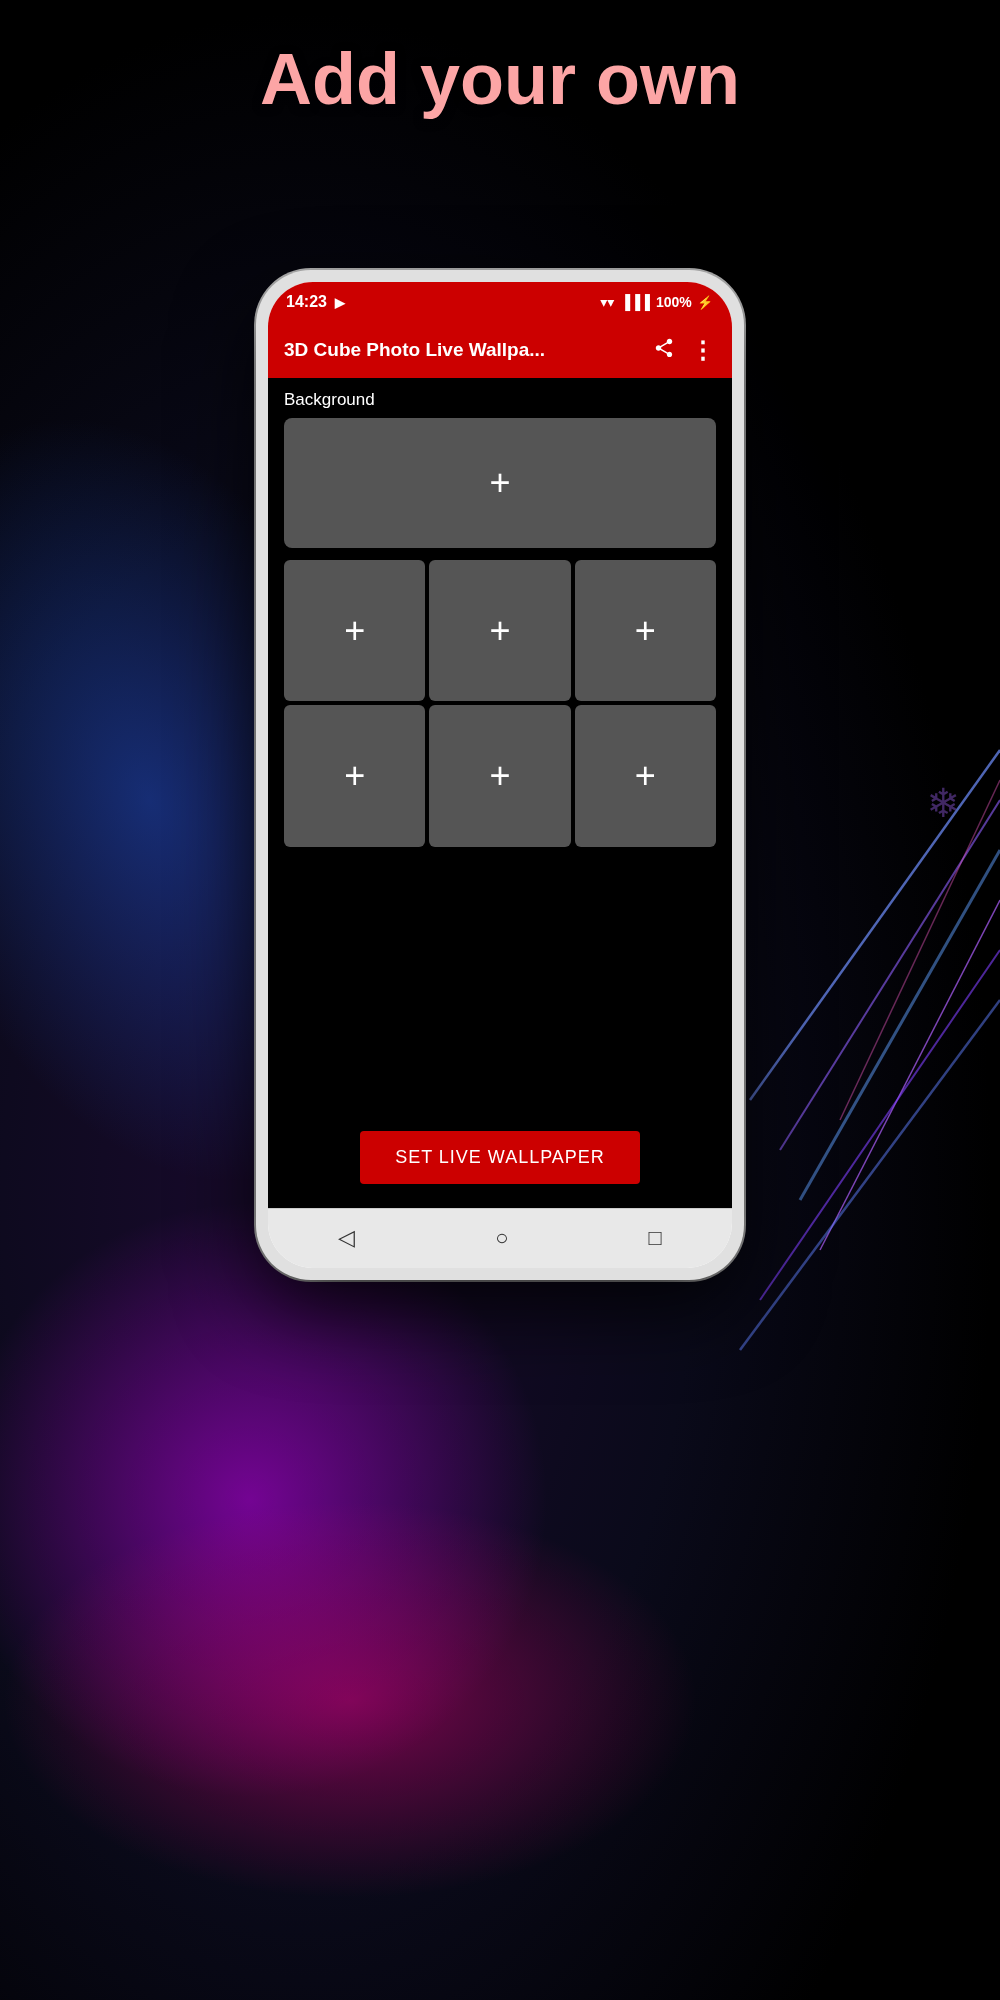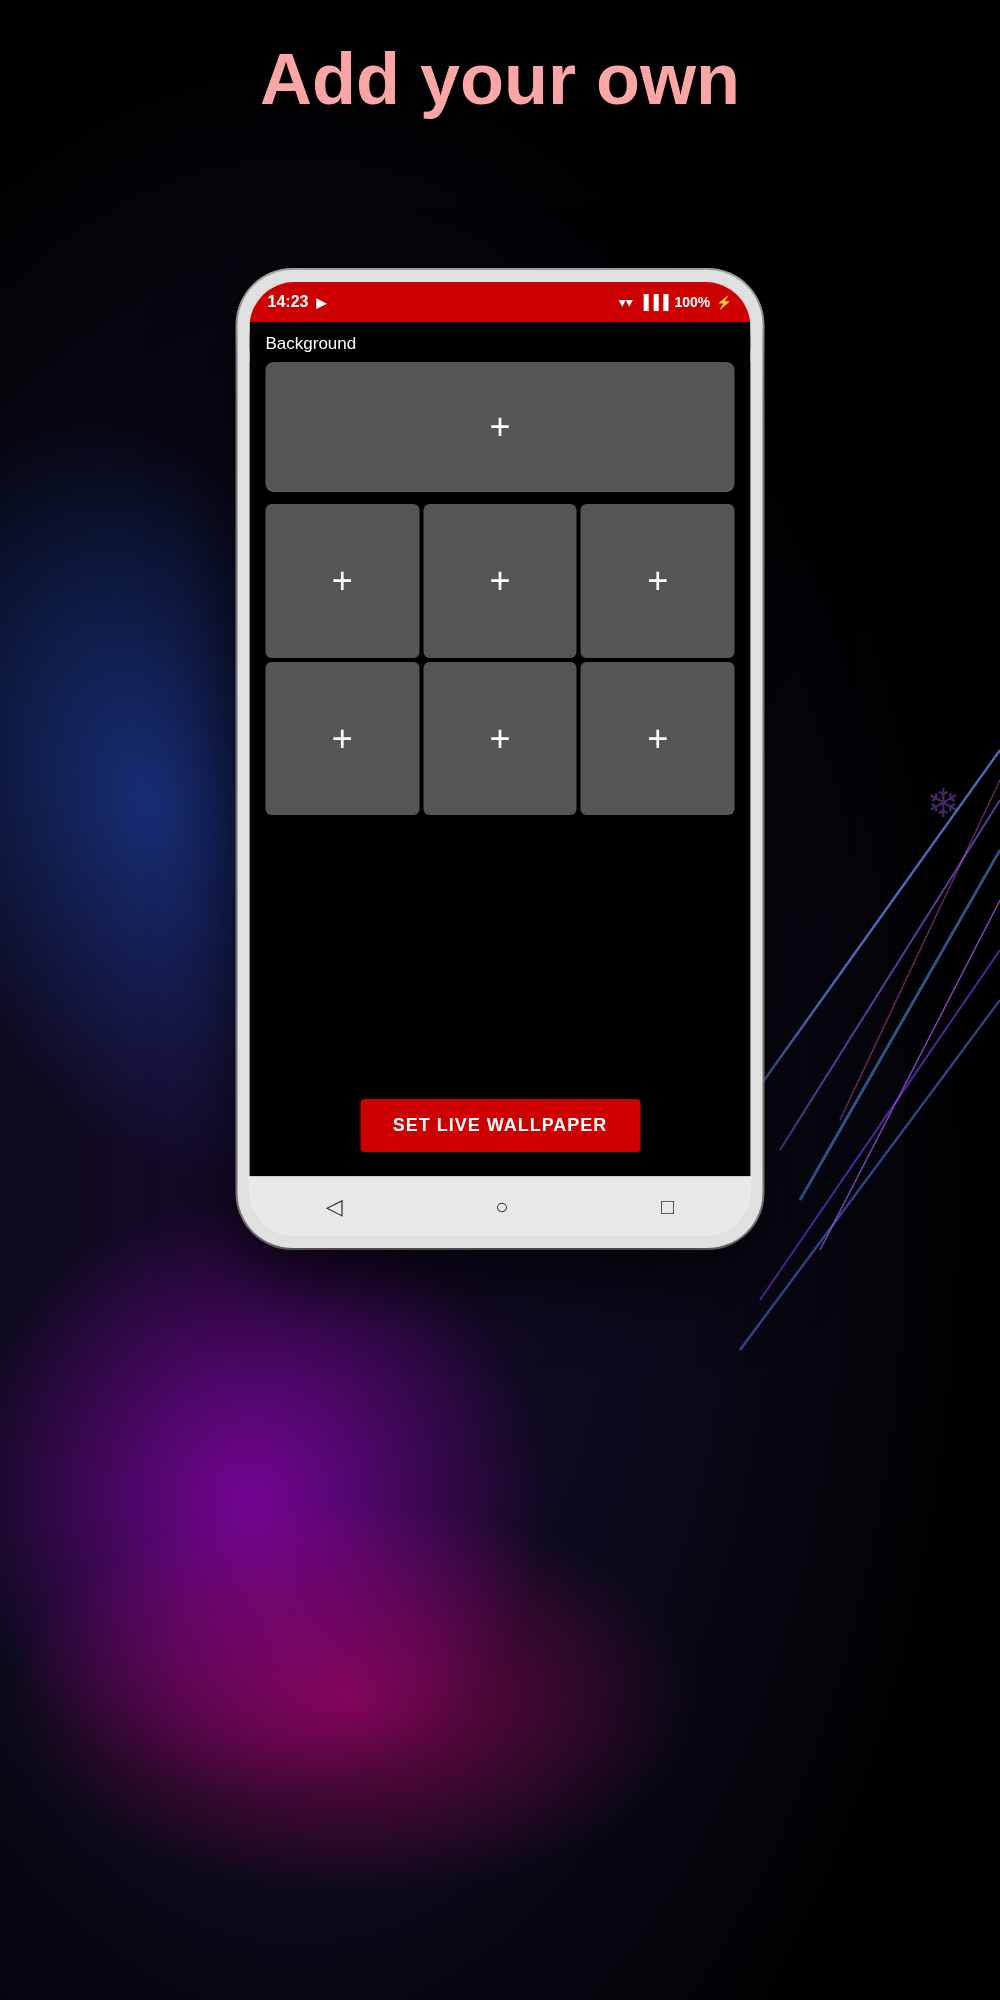--- a/index.html
+++ b/index.html
@@ -70,21 +70,21 @@
       line-height: 1.1;
       text-shadow: 0 2px 10px rgba(0,0,0,0.5);
     }
 
     
     .phone-container {
       position: absolute;
       top: 270px;
       left: 50%;
       transform: translateX(-50%);
-      width: 525px;
+      width: 488px;
       z-index: 20;
     }
 
     .phone-outer {
       background: #e0e0e0;
       border-radius: 55px;
       padding: 12px;
       box-shadow: 0 30px 80px rgba(0,0,0,0.8), 0 0 0 2px #bbb;
     }
 
@@ -217,21 +217,21 @@
     .bottom-area {
       background: #000;
       height: 260px;
     }
 
     
     .set-wallpaper-btn {
       background: #cc0000;
       color: #fff;
       font-size: 18px;
-      font-weight: bold;
+      font-weight: normal;
       letter-spacing: 1px;
       border: none;
       border-radius: 4px;
       padding: 16px 32px;
       cursor: pointer;
       display: block;
       margin: 0 auto;
       width: 280px;
       text-align: center;
     }
@@ -318,20 +318,31 @@
           <span style="font-size:13px;">▶</span>
         </div>
         <div class="status-icons">
           <span class="wifi-icon">▾▾</span>
           <span class="signal-bars">▐▐▐</span>
           <span class="battery-text">100%</span>
           <span>⚡</span>
         </div>
       </div>
 
+      <div class="app-toolbar">
+        <div class="toolbar-title">3D Cube Photo Live Wallpa...</div>
+        <div class="toolbar-actions">
+          <span class="toolbar-icon">
+            <svg width="22" height="22" viewBox="0 0 24 24" fill="white">
+              <path d="M18 16.08c-.76 0-1.44.3-1.96.77L8.91 12.7c.05-.23.09-.46.09-.7s-.04-.47-.09-.7l7.05-4.11c.54.5 1.25.81 2.04.81 1.66 0 3-1.34 3-3s-1.34-3-3-3-3 1.34-3 3c0 .24.04.47.09.7L8.04 9.81C7.5 9.31 6.79 9 6 9c-1.66 0-3 1.34-3 3s1.34 3 3 3c.79 0 1.5-.31 2.04-.81l7.12 4.16c-.05.21-.08.43-.08.65 0 1.61 1.31 2.92 2.92 2.92s2.92-1.31 2.92-2.92-1.31-2.92-2.92-2.92z"></path>
+            </svg>
+          </span>
+          <span class="toolbar-icon" style="font-size:24px; font-weight:bold; letter-spacing:1px;">⋮</span>
+        </div>
+      </div>
 
       <div class="app-content">
 
         <div class="section-label">Background</div>
 
         <div class="background-section">
           <div class="add-background-btn">
             <span class="plus-icon">+</span>
           </div>
         </div>

